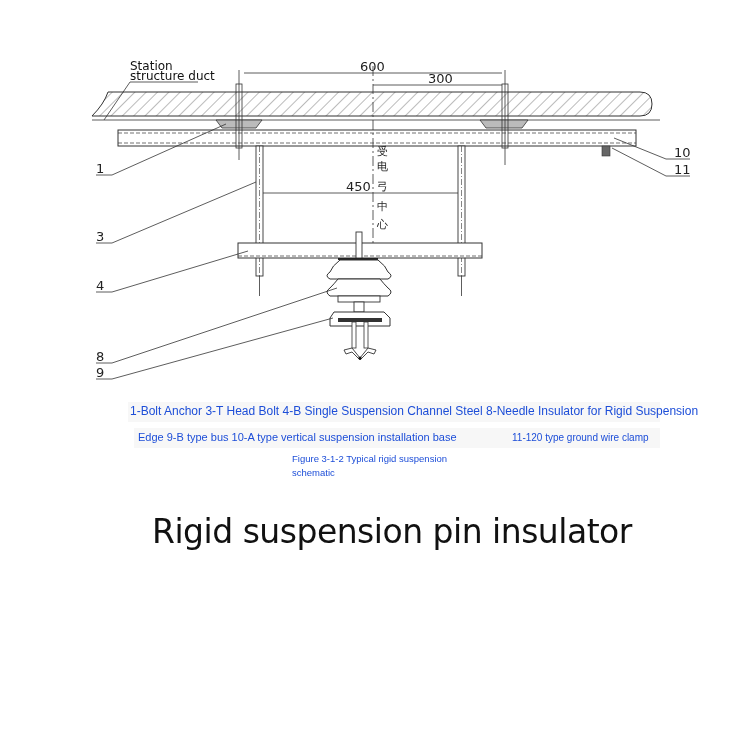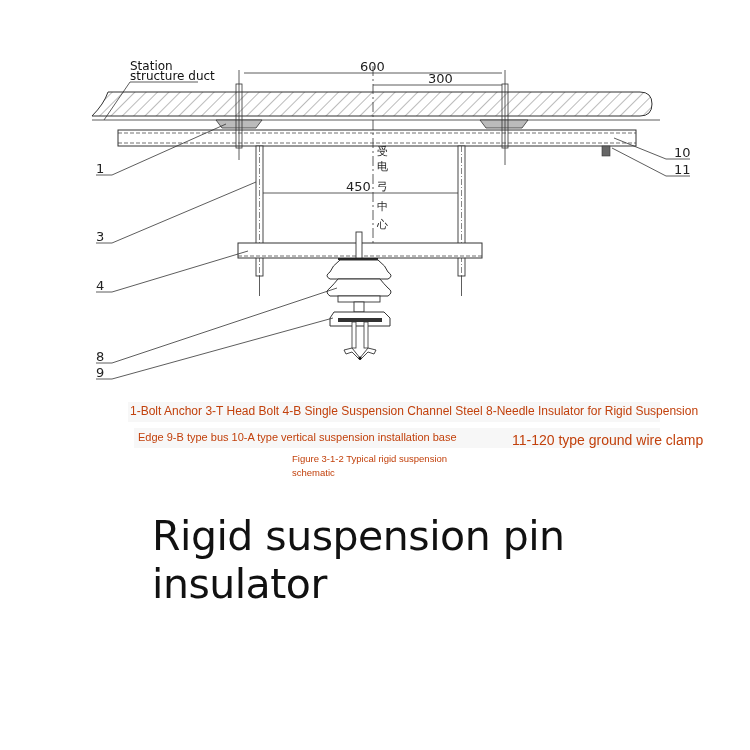--- a/index.html
+++ b/index.html
@@ -2,26 +2,26 @@
 <html><head>
 <meta charset="utf-8">
 <style>
   html, body { margin: 0; padding: 0; background: #ffffff; }
   body { width: 750px; height: 750px; position: relative; overflow: hidden; font-family: "Liberation Sans", "DejaVu Sans", sans-serif; }
   #drawing { position: absolute; left: 0; top: 0; width: 750px; height: 400px; }
   .lbl { font-family: "DejaVu Sans", sans-serif; font-size: 12px; fill: #111; }
   .num { font-family: "DejaVu Sans", sans-serif; font-size: 13px; fill: #222; }
   .dim { font-family: "DejaVu Sans", sans-serif; font-size: 13px; fill: #222; }
   .cjk { font-family: "DejaVu Sans", sans-serif; font-size: 11px; fill: #222; }
-  .legend { position: absolute; color: #c2410c; white-space: nowrap; }
+  .legend { position: absolute; color: #1d4ed8; white-space: nowrap; }
   #legend-line1 { left: 130px; top: 404px; font-size: 12px; }
   #legend-line2 { left: 138px; top: 431px; font-size: 11px; }
-  #legend-line3 { left: 512px; top: 432px; font-size: 14px; }
+  #legend-line3 { left: 512px; top: 432px; font-size: 10px; }
   #fig-caption { left: 292px; top: 452px; font-size: 9.5px; line-height: 14px; width: 160px; white-space: normal; }
-  #main-title { position: absolute; left: 152px; top: 512px; font-size: 41px; color: #111; font-family: "DejaVu Sans", sans-serif; letter-spacing: -0.5px; }
+  #main-title { position: absolute; left: 152px; top: 512px; font-size: 33px; color: #111; font-family: "DejaVu Sans", sans-serif; letter-spacing: -0.5px; }
   .legend-band { position: absolute; background: #f7f7f7; }
 </style>
 </head>
 <body>
 
 <svg id="drawing" viewBox="0 0 750 400" xmlns="http://www.w3.org/2000/svg">
   <defs>
     <pattern id="hatch" patternUnits="userSpaceOnUse" width="8" height="8" patternTransform="rotate(45)">
       <line x1="0" y1="0" x2="0" y2="8" stroke="#555" stroke-width="0.8"></line>
     </pattern>

